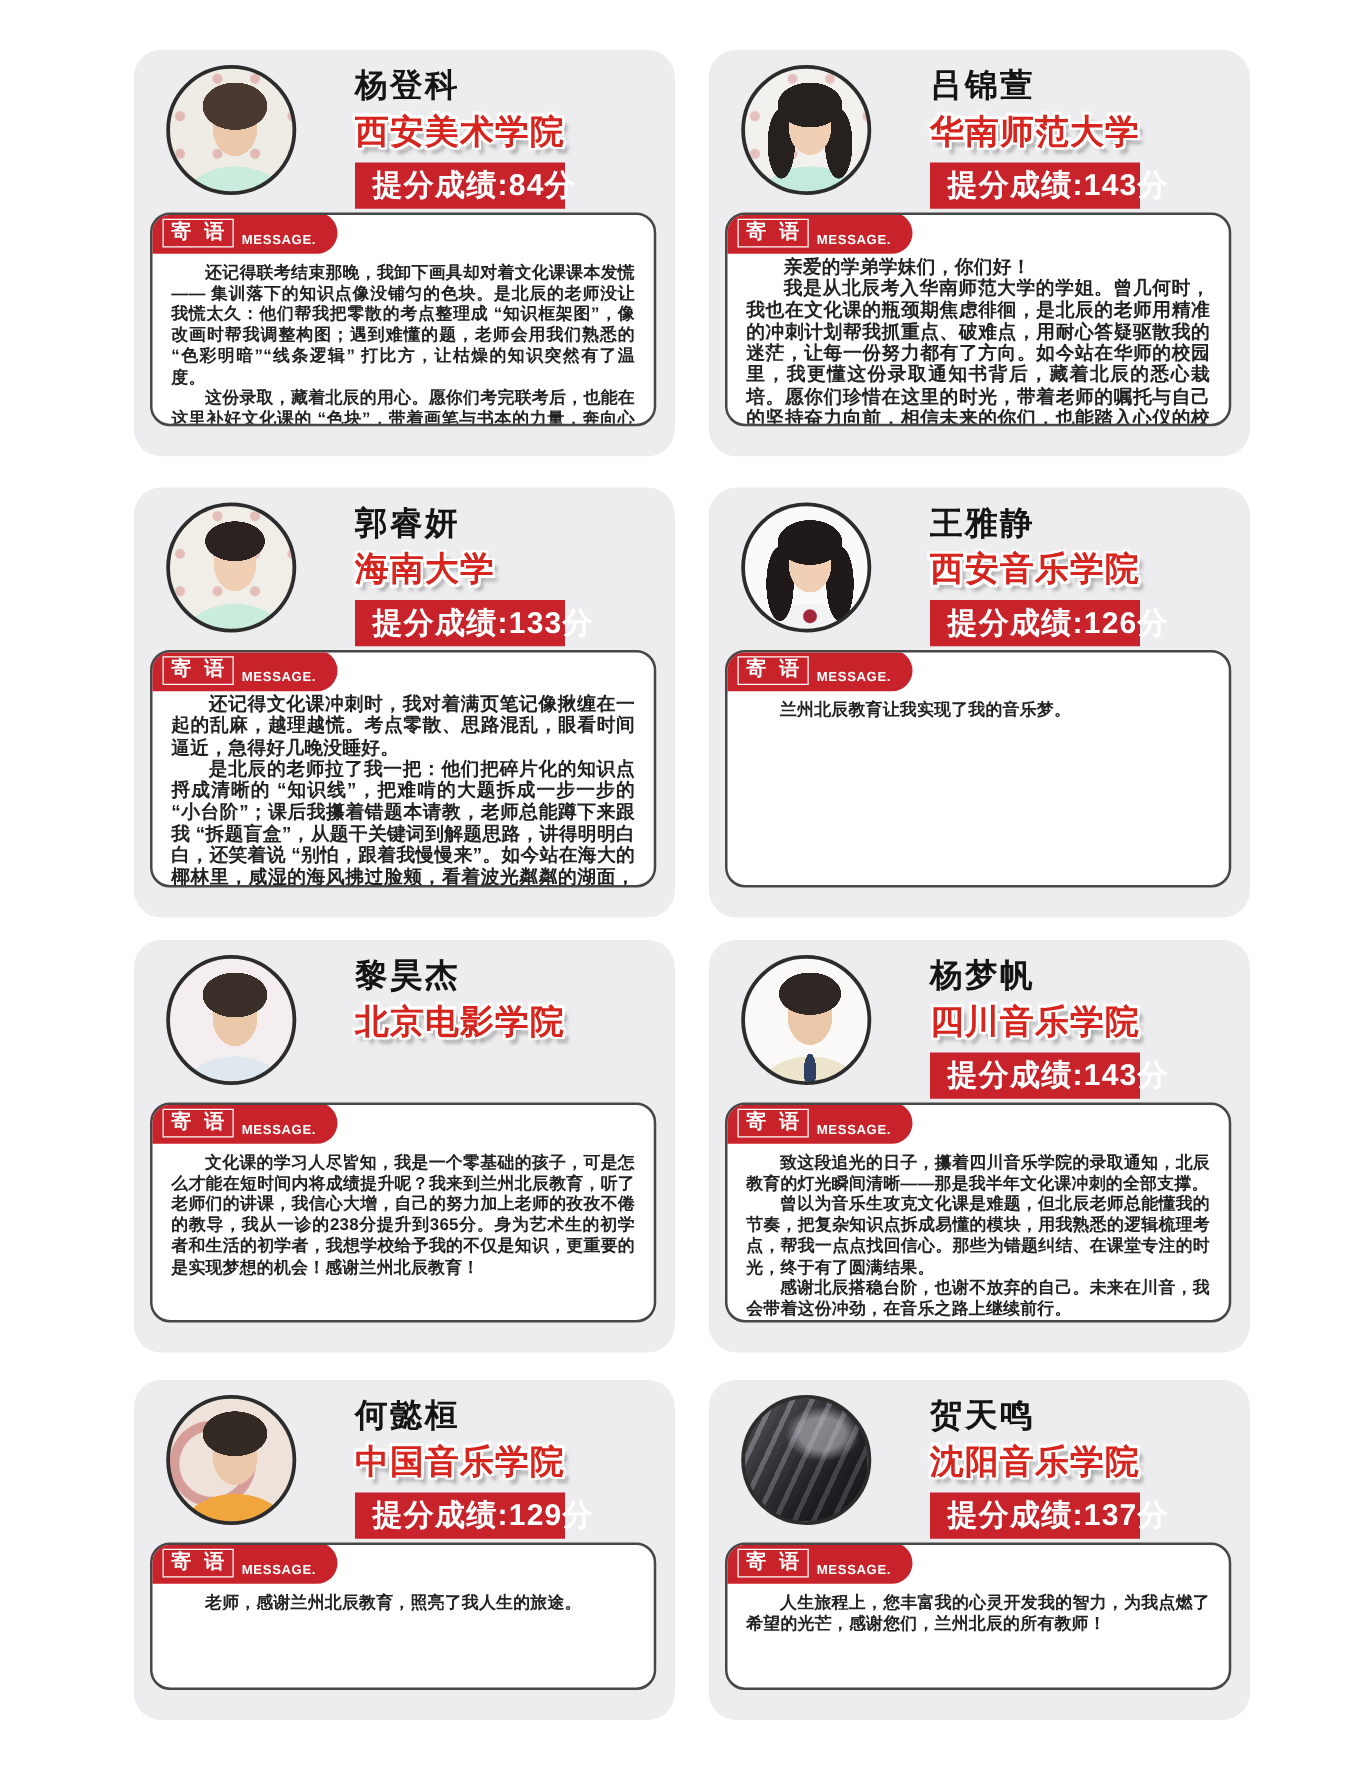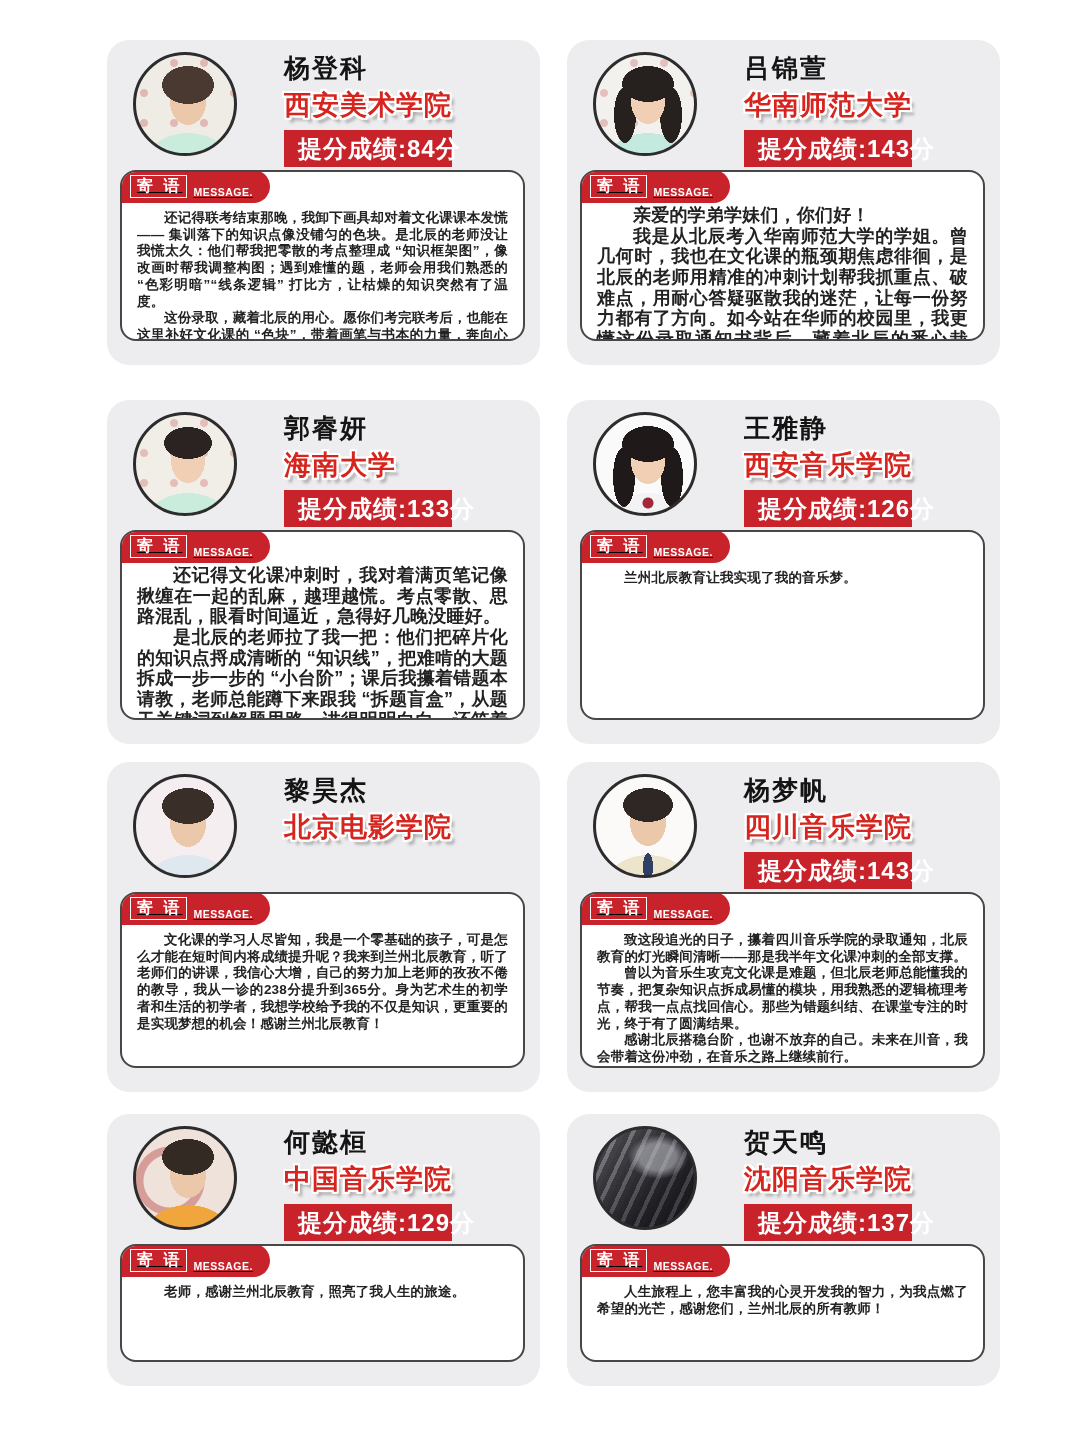--- a/index.html
+++ b/index.html
@@ -12,21 +12,21 @@
   *{box-sizing:border-box;}
   html,body{margin:0;padding:0;}
   body{
     width:1080px;height:1431px;
     background:var(--page-bg);
     overflow:hidden;
     font-family:"Liberation Sans","DejaVu Sans",sans-serif;
   }
   .grid{padding:40px 0 0 107px;}
   .row{display:flex;gap:27px;}
-  .row.r1{margin-bottom:35px;}
+  .row.r1{margin-bottom:25px;}
   .row.r2{margin-bottom:18px;}
   .row.r3{margin-bottom:22px;}
   .card{
     position:relative;
     width:433px;
     background:var(--card-bg);
     border-radius:22px;
   }
   .card.h1{height:325px;}
   .card.h2{height:344px;}
@@ -126,21 +126,20 @@
     padding:38px 15px 6px 15px;
     overflow:hidden;
   }
   .tab{
     position:absolute;top:-2px;left:-2px;
     height:33px;
     background:var(--accent-red);
     border-radius:4px 18px 18px 0;
     display:inline-flex;align-items:center;
     padding:0 17px 0 10px;
-    text-decoration:underline;
   }
   .tab-cn{
     color:#fff;font-size:16px;font-weight:700;
     letter-spacing:3px;
     border:1px solid #fff;
     padding:0 4px 1px 6px;
     line-height:1.2;
     white-space:nowrap;
   }
   .tab-en{
@@ -150,21 +149,21 @@
   }
   .para{
     margin:0;
     font-size:13.5px;line-height:1.24;
     color:#222;font-weight:600;
     text-indent:2em;
     letter-spacing:.2px;
     text-align:justify;
   }
   .msg.dense{padding-top:33px;}
-  .msg.dense .para{font-size:18px;line-height:1.15;}
+  .msg.dense .para{font-size:15px;line-height:1.15;}
 </style>
 </head>
 <body>
 
 <div class="grid">
 
   <div class="row r1">
     <section class="card h1">
       <span class="photo ph-1"></span>
       <div class="info">

